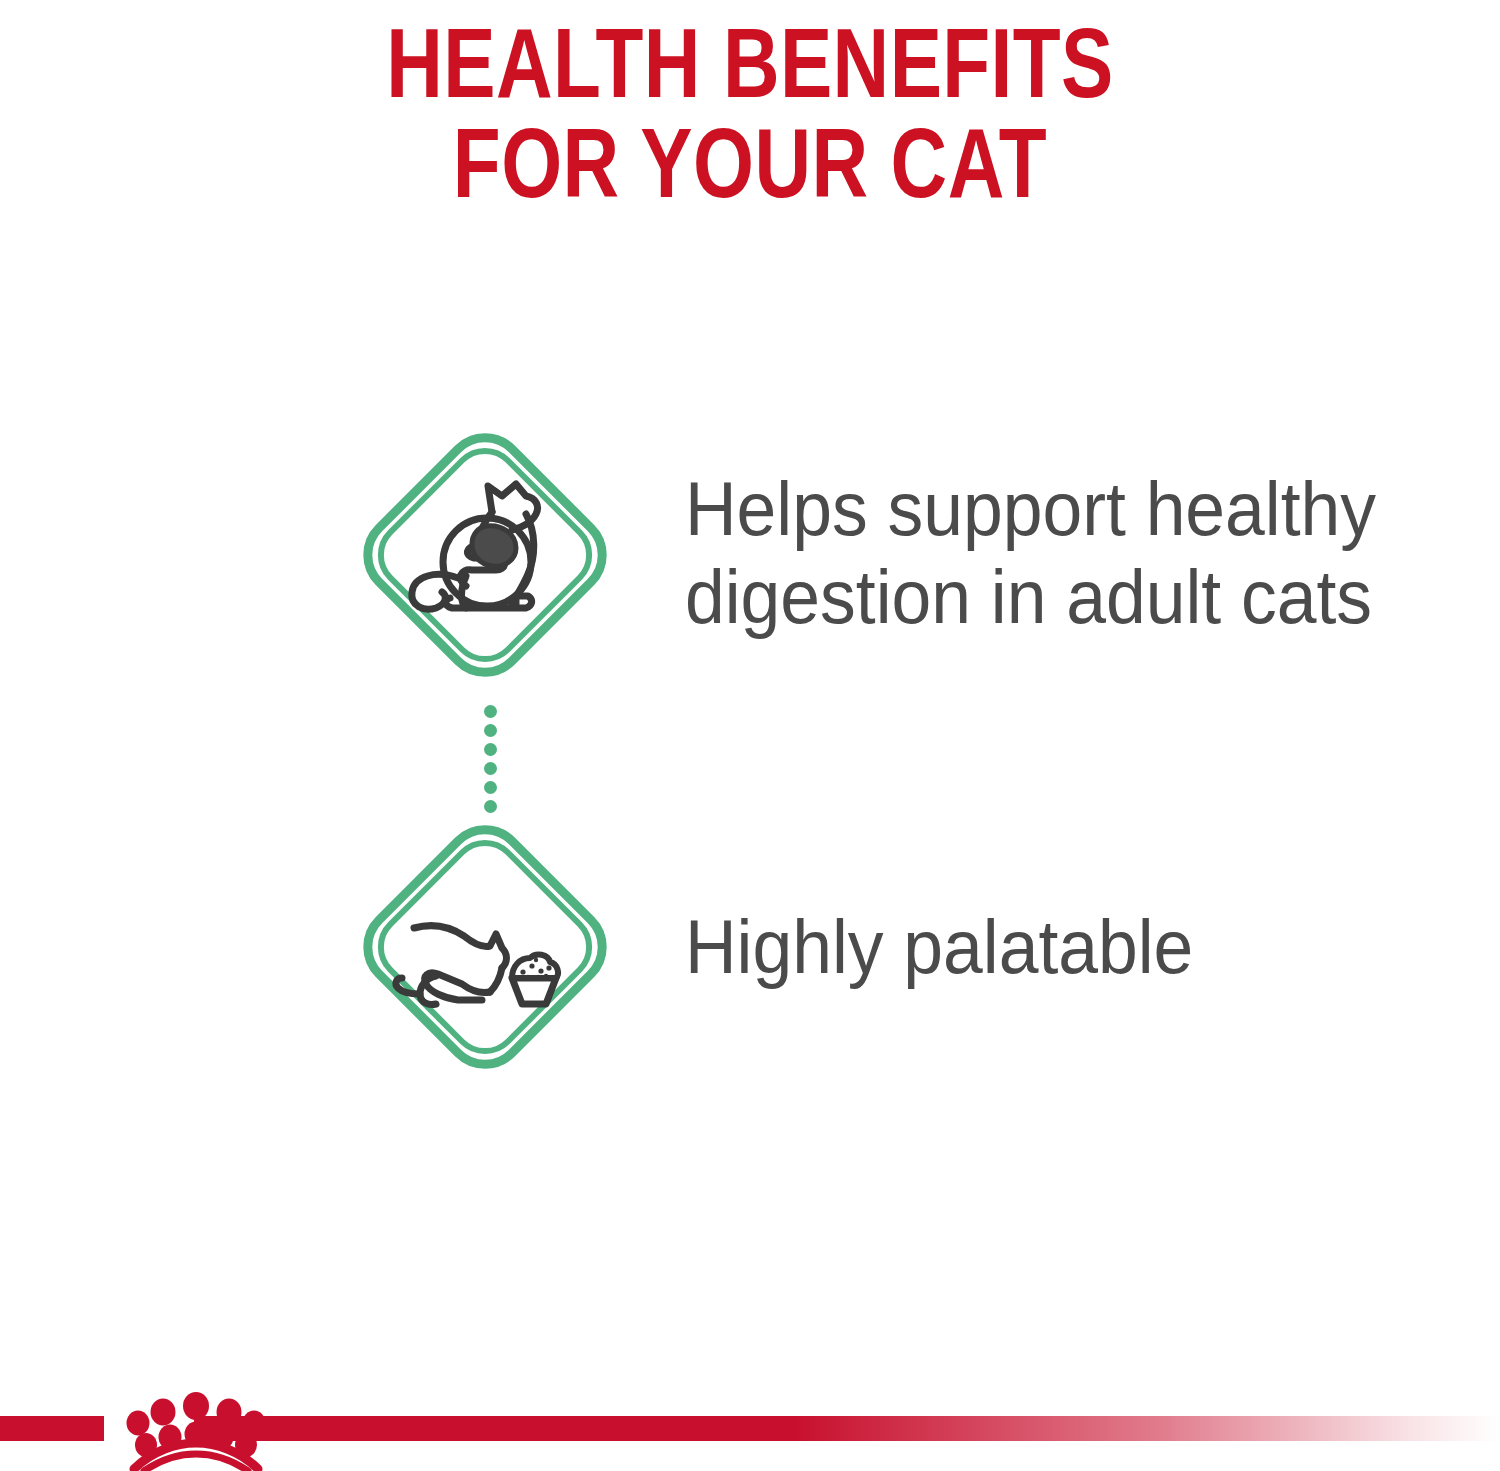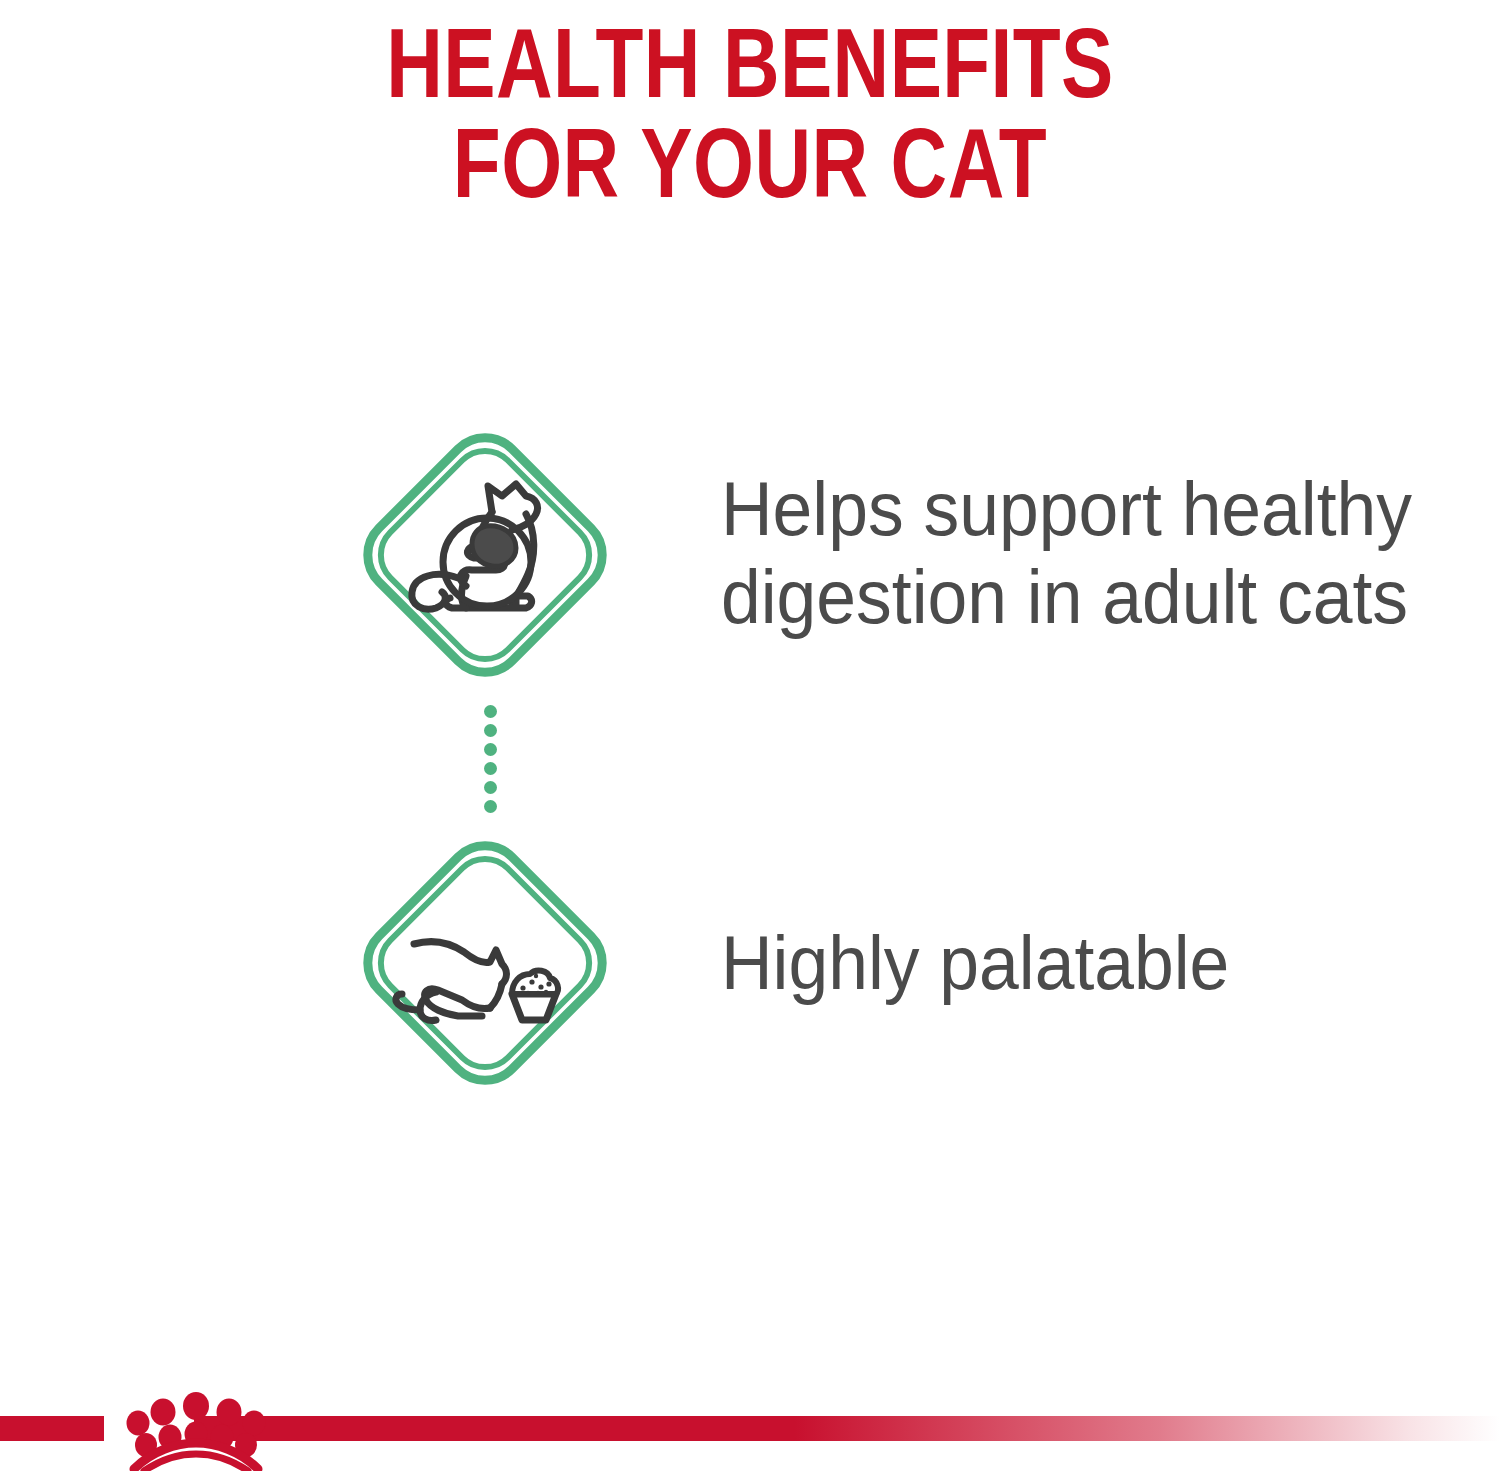--- a/index.html
+++ b/index.html
@@ -46,24 +46,23 @@
     left: 0;
     top: 390px;
     width: 1500px;
   }
   .benefit-row {
     position: absolute;
     left: 0;
     width: 1500px;
     display: flex;
     align-items: center;
-    gap: 36px;
   }
   .benefit-row-0 { top: 20px; }
-  .benefit-row-1 { top: 428px; }
+  .benefit-row-1 { top: 412px; }
 
   .icon-slot {
     position: relative;
     width: 290px;
     height: 290px;
     margin-left: 340px;
     flex: 0 0 auto;
   }
   .icon-slot svg { display: block; }
 

